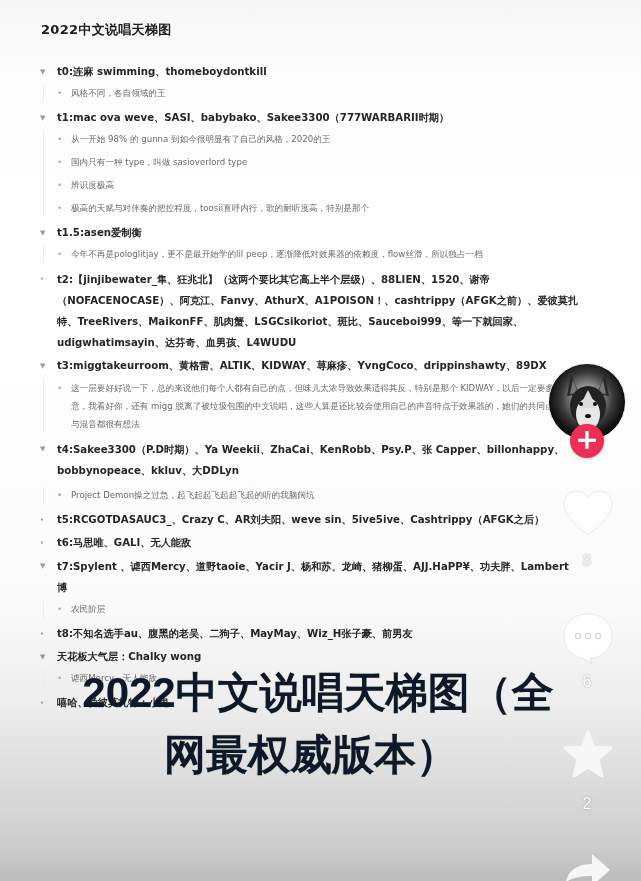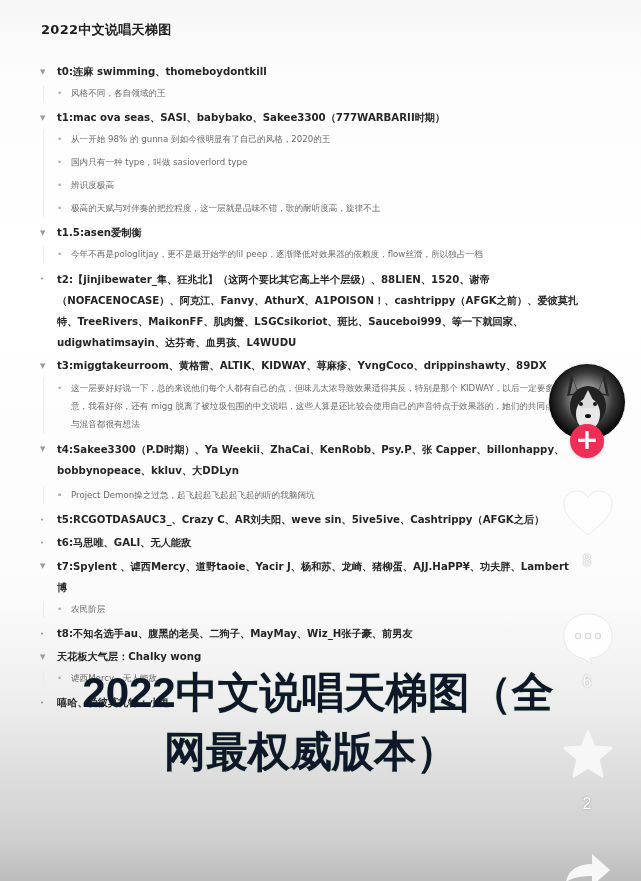--- a/index.html
+++ b/index.html
@@ -51,21 +51,21 @@
   }
   .caption {
     position: absolute; left: 0; width: 622px; top: 662px;
     text-align: center;
     font-family: "Liberation Sans", "DejaVu Sans", sans-serif;
     font-weight: bold; color: #0f172a;
     font-size: 42px; line-height: 62px;
     text-shadow: 0 0 1px rgba(100,174,76,0.6);
   }
   .caption .line1 { display: block; padding-left: 14px; }
-  .caption .line2 { display: block; font-family: Liberation Mono, monospace; }
+  .caption .line2 { display: block; }
 
   
   .rail { position: absolute; left: 540px; top: 0; width: 101px; height: 881px; }
   .avatar {
     position: absolute; left: 8px; top: 363px; width: 78px; height: 78px;
     border-radius: 50%;
     background: radial-gradient(circle at 50% 45%, #cfcfcf 0px, #8a8a8a 14px, #3a3a3a 26px, #0d0d0d 38px);
     overflow: hidden; border: 1px solid #eee;
   }
   .avatar svg { position: absolute; left: 0; top: 0; }
@@ -92,26 +92,26 @@
   <div class="outline">
 
     <div class="item">
       <div class="l1"><span class="tri">▼</span><span>t0:连麻 swimming、thomeboydontkill</span></div>
       <div class="l2-group">
         <div class="l2"><span class="dot">•</span><span>风格不同，各自领域的王</span></div>
       </div>
     </div>
 
     <div class="item">
-      <div class="l1"><span class="tri">▼</span><span>t1:mac ova seas、SASI、babybako、Sakee3300（777WARBARII时期）</span></div>
+      <div class="l1"><span class="tri">▼</span><span>t1:mac ova weve、SASI、babybako、Sakee3300（777WARBARII时期）</span></div>
       <div class="l2-group">
         <div class="l2"><span class="dot">•</span><span>从一开始 98% 的 gunna 到如今很明显有了自己的风格，2020的王</span></div>
         <div class="l2"><span class="dot">•</span><span>国内只有一种 type，叫做 sasioverlord type</span></div>
         <div class="l2"><span class="dot">•</span><span>辨识度极高</span></div>
-        <div class="l2"><span class="dot">•</span><span>极高的天赋与对伴奏的把控程度，这一层就是品味不错，歌的耐听度高，旋律不土</span></div>
+        <div class="l2"><span class="dot">•</span><span>极高的天赋与对伴奏的把控程度，toosii直呼内行，歌的耐听度高，特别是那个</span></div>
       </div>
     </div>
 
     <div class="item">
       <div class="l1"><span class="tri">▼</span><span>t1.5:asen爱制衡</span></div>
       <div class="l2-group">
         <div class="l2"><span class="dot">•</span><span>今年不再是pologlitjay，更不是最开始学的lil peep，逐渐降低对效果器的依赖度，flow丝滑，所以独占一档</span></div>
       </div>
     </div>
 

